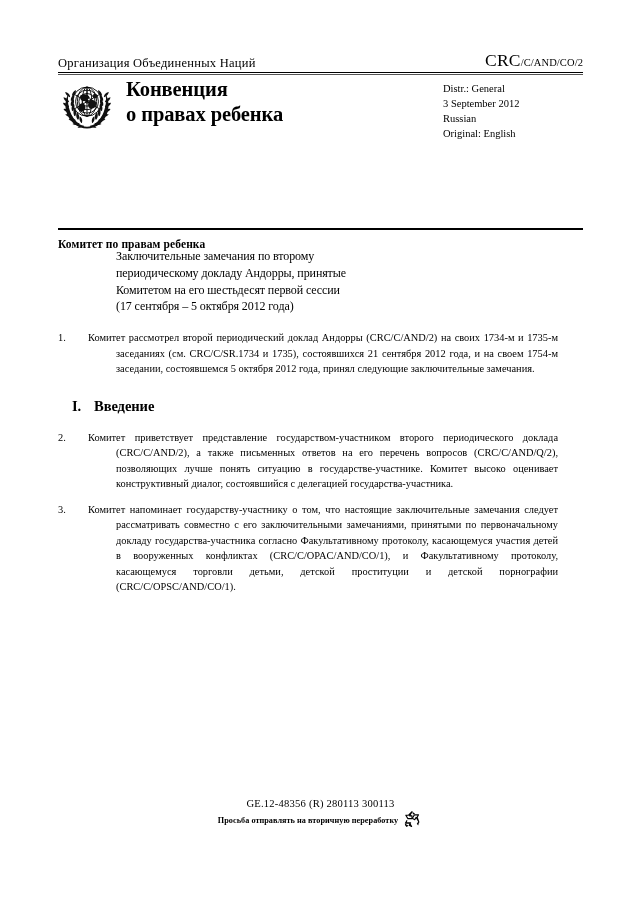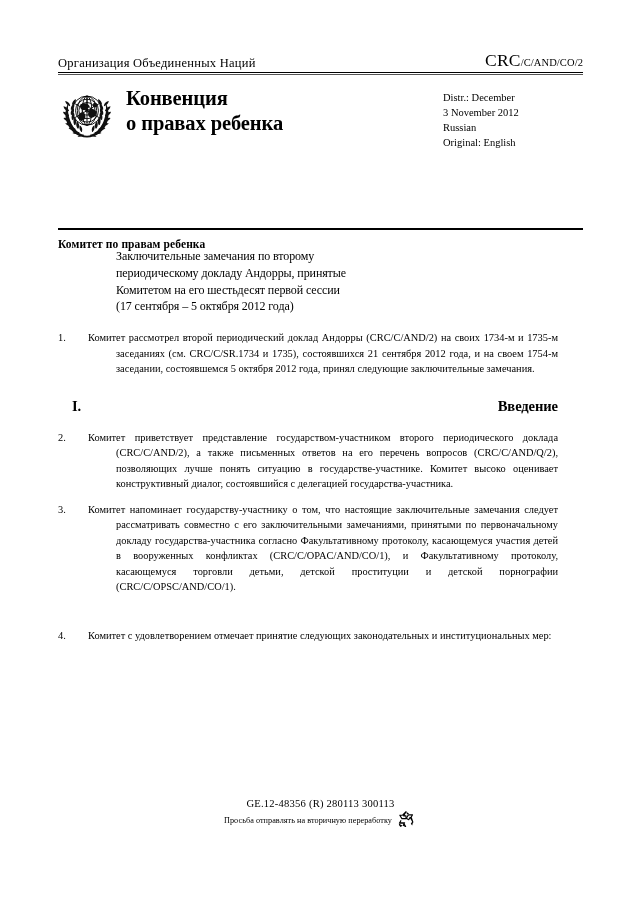--- a/index.html
+++ b/index.html
@@ -72,21 +72,20 @@
     left: 58px;
     top: 228px;
     width: 525px;
     height: 2px;
     background: #000;
   }
 
   .masthead-body {
     display: flex;
     align-items: flex-start;
-    margin-top: 9px;
   }
   .emblem {
     width: 58px;
     height: 56px;
     flex: 0 0 58px;
     margin-top: 2px;
   }
   .emblem svg { display: block; }
   .conv-title {
     flex: 0 0 auto;
@@ -179,21 +178,20 @@
   h2.section .rn {
     flex: 0 0 36px;
     width: 36px;
     text-align: left;
     padding-left: 14px;
     box-sizing: border-box;
   }
   h2.section .sec-text {
     flex: 1 1 auto;
     white-space: pre-line;
-    text-align: right;
   }
 
   
   .footer {
     position: absolute;
     left: 58px;
     top: 798px;
     width: 525px;
     display: flex;
     align-items: center;
@@ -205,21 +203,21 @@
     letter-spacing: 0.2px;
     white-space: nowrap;
   }
   .footer-right {
     display: flex;
     align-items: center;
     gap: 3px;
     white-space: nowrap;
   }
   .recycle-text {
-    font-weight: normal;
+    font-weight: bold;
     font-size: 8.2px;
     letter-spacing: 0.05px;
   }
   .recycle-icon { width: 22px; height: 22px; display: block; }
 </style>
 </head>
 <body>
 
 <div class="page">
 
@@ -273,22 +271,22 @@
             <path d="M19 36 q-7 -3 -8 -9 q7 1 9 8z M17 45 q-8 -2 -9 -9 q7 1 10 8z M17 54 q-8 -1 -10 -8 q8 0 11 7z M19 63 q-8 0 -11 -6 q8 -1 12 5z M23 71 q-8 1 -12 -4 q7 -3 13 3z M29 78 q-7 2 -12 -2 q6 -4 13 1z M36 84 q-6 3 -12 0 q5 -5 13 -1z M44 88 q-5 4 -11 2 q4 -5 12 -3z"></path>
             <path d="M23 33 q1 -7 7 -10 q1 7 -5 11z M21 42 q0 -7 6 -11 q2 7 -4 12z M21 51 q-1 -7 5 -12 q3 7 -3 13z M23 60 q-2 -7 3 -13 q4 6 -1 14z M27 69 q-3 -7 1 -13 q5 6 1 14z M33 76 q-4 -6 -1 -13 q6 5 3 13z M40 82 q-5 -5 -3 -12 q6 4 4 12z"></path>
           </g>
         </svg>
       </div>
 
       <div class="conv-title">Конвенция
 о правах ребенка</div>
 
       <div class="distr-block">
-        <div>Distr.: December</div>
-        <div>3 November 2012</div>
+        <div>Distr.: General</div>
+        <div>3 September 2012</div>
         <div>Russian</div>
         <div>Original: English</div>
       </div>
     </div>
   </div>
 
   <div class="rule-thick"></div>
 
   <div class="committee">Комитет по правам ребенка</div>
 
@@ -314,21 +312,20 @@
 
     <div class="gap-sm"></div>
 
     <p class="para indent-first"><span class="num">3.</span><span>Комитет напоминает государству-участнику о том, что настоящие заключительные замечания следует рассматривать совместно с его заключительными замечаниями, принятыми по первоначальному докладу государства-участника согласно Факультативному протоколу, касающемуся участия детей в вооруженных конфликтах (CRC/C/OPAC/AND/CO/1), и Факультативному протоколу, касающемуся торговли детьми, детской проституции и детской порнографии (CRC/C/OPSC/AND/CO/1).</span></p>
 
     <div class="gap-lg"></div>
 
 
     <div class="gap-md"></div>
 
-    <p class="para indent-first"><span class="num">4.</span><span>Комитет с удовлетворением отмечает принятие следующих законодательных и институциональных мер:</span></p>
 
     <div class="gap-sm"></div>
 
 
     <div class="gap-sm"></div>
 
 
   </div>
 
   <div class="footer">

